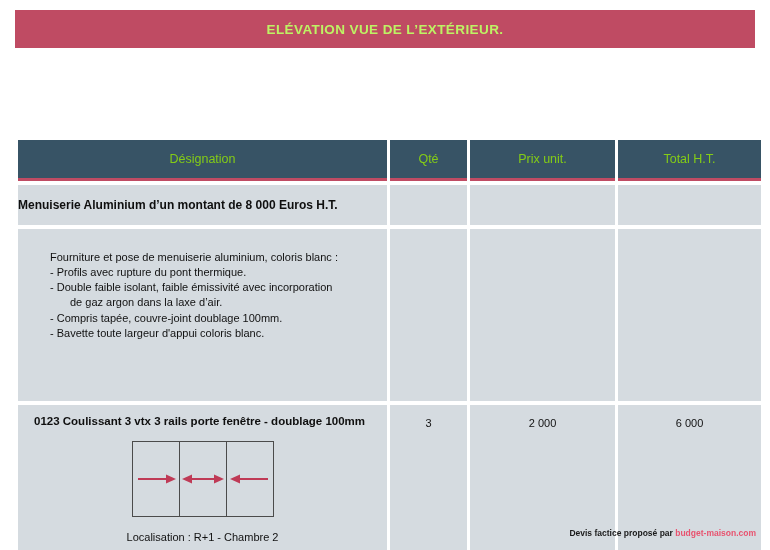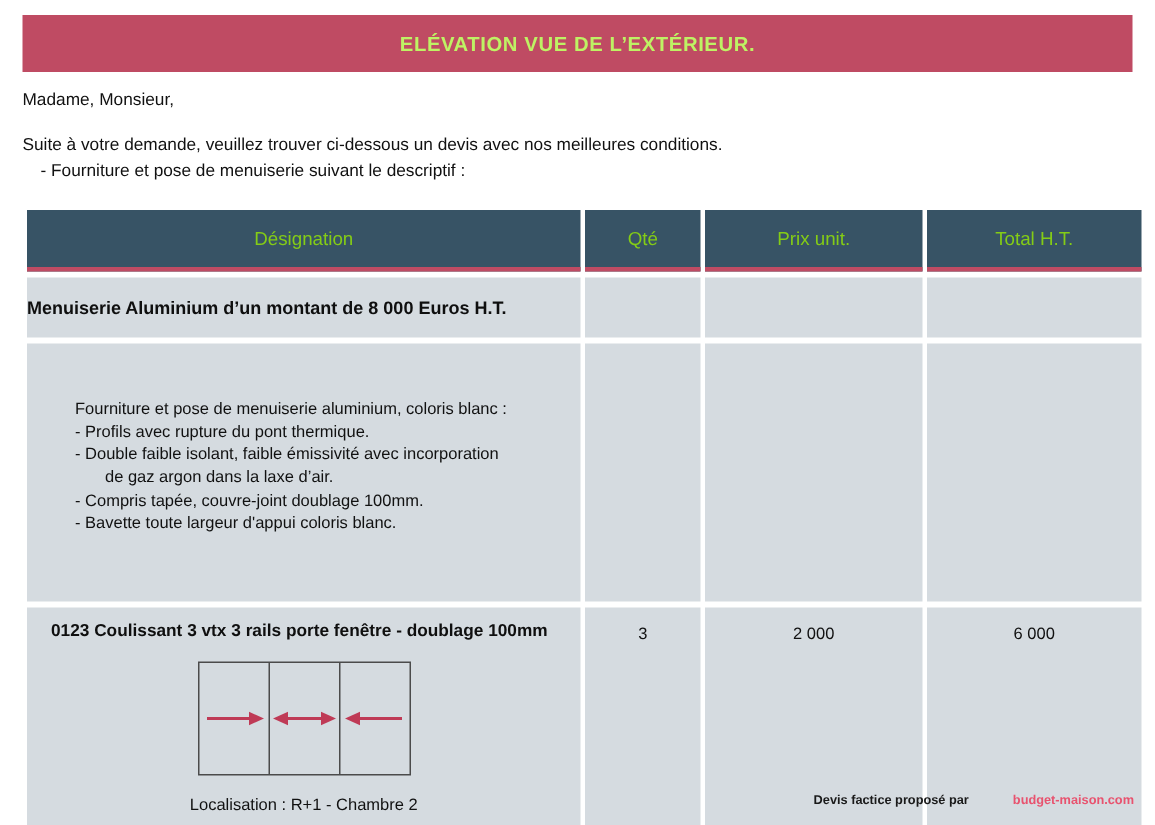--- a/index.html
+++ b/index.html
@@ -106,21 +106,21 @@
     font-size: 12px;
     color: #0f0f0f;
   }
 
   
   .row-desc td.desc-cell {
     height: 150px;
     padding: 22px 0 0 32px;
   }
   .desc-heading {
-    margin: 16px 0 2px 0;
+    margin: 0 0 2px 0;
     font-size: 11px;
   }
   .desc-list {
     margin: 0;
     padding: 0;
     list-style: none;
   }
   .desc-list li {
     font-size: 11px;
     line-height: 1.38;
@@ -187,37 +187,31 @@
     position: absolute;
     right: 14px;
     top: 528px;
     font-size: 8.5px;
     font-weight: bold;
     color: #1a1a1a;
     white-space: nowrap;
   }
   .footer .brand {
     color: #e8536f;
-    margin-left: 27px;
   }
 </style>
 </head>
 <body>
 
 <div class="page">
 
   <div class="banner">
     <div class="banner-title">ELÉVATION VUE DE L’EXTÉRIEUR.</div>
   </div>
 
-  <div class="intro">
-    <p class="salutation">Madame, Monsieur,</p>
-    <p class="lead">Suite à votre demande, veuillez trouver ci-dessous un devis avec nos meilleures conditions.</p>
-    <p class="sub-line">- Fourniture et pose de menuiserie suivant le descriptif :</p>
-  </div>
 
   <table class="quote-table">
     <colgroup>
       <col class="c-designation">
       <col class="c-qty">
       <col class="c-unit">
       <col class="c-total">
     </colgroup>
     <thead>
       <tr>

